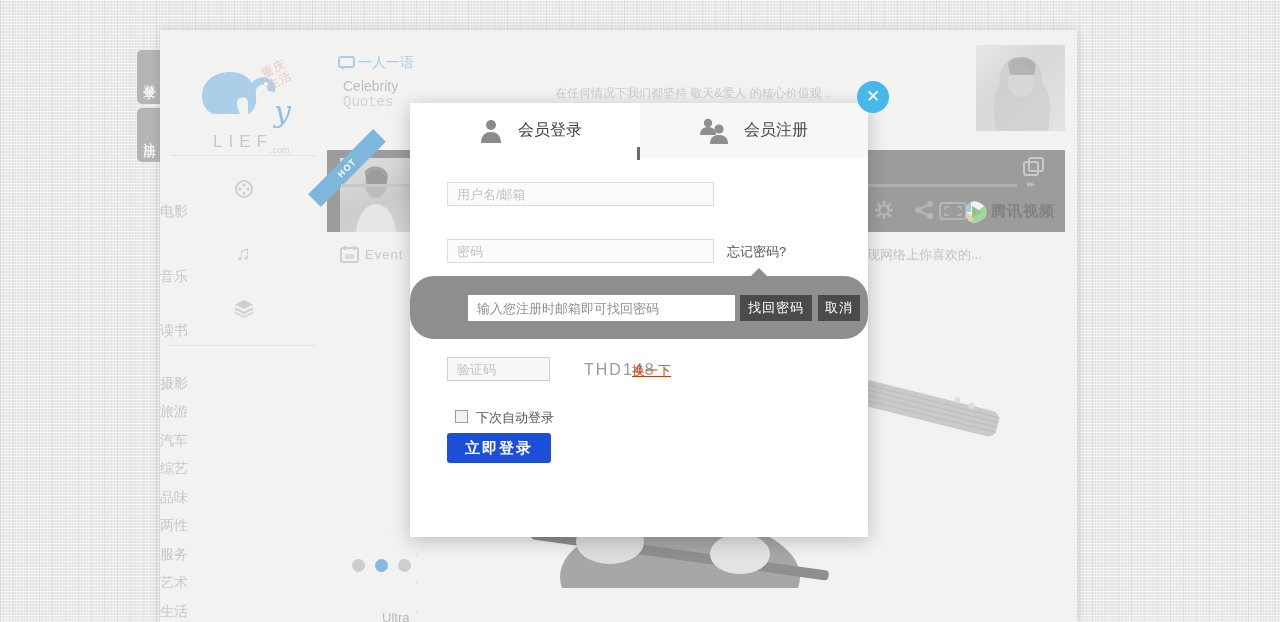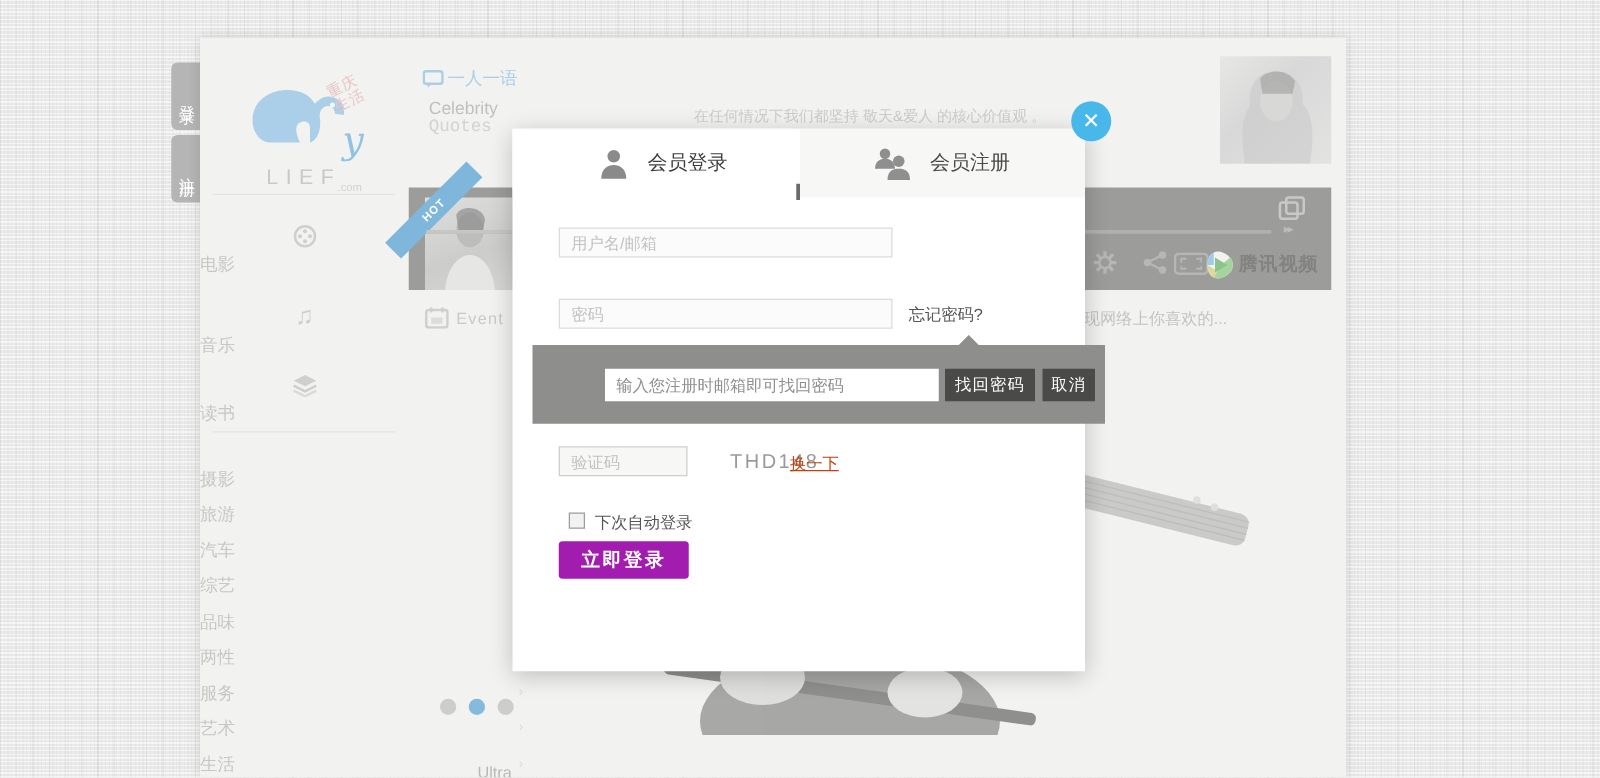--- a/index.html
+++ b/index.html
@@ -96,21 +96,21 @@
   .tab-tick { position:absolute; left:227px; top:44px; width:3px; height:13px; background:#6b6b6b; }
 
   .txt-input { position:absolute; left:37px; width:267px; height:24px;
                background:#fbfbfb; border:1px solid #dcdcdc; padding:0 9px;
                font-size:13px; color:#555; font-family:inherit; }
   .txt-input::placeholder { color:#c2c2c2; opacity:1; }
   .in-user { top:79px; }
   .in-pass { top:136px; }
   .forgot { position:absolute; left:317px; top:140px; color:#565656; font-size:13px; cursor:pointer; }
 
-  .recover { position:absolute; left:16px; top:173px; width:458px; height:63px; background:#8e8e8d; }
+  .recover { position:absolute; left:0; top:173px; width:458px; height:63px; background:#8e8e8d;border-radius:24px; }
   .recover .caret { position:absolute; left:341px; top:-8px; width:0; height:0;
                     border-left:8px solid transparent; border-right:8px solid transparent;
                     border-bottom:8px solid #8e8e8d; }
   .recover input { position:absolute; left:58px; top:19px; width:267px; height:26px;
                    border:none; background:#fff; padding:0 9px; font-size:13px; color:#555; font-family:inherit; }
   .recover input::placeholder { color:#8f8f8f; opacity:1; }
   .dark-btn { position:absolute; top:19px; height:26px; background:#4a4a49; color:#fff;
               border:none; font-size:13px; font-family:inherit; cursor:pointer; letter-spacing:1px; }
   .btn-recover { left:330px; width:72px;font-family:Liberation Serif, serif; }
   .btn-cancel { left:408px; width:42px; }
@@ -118,21 +118,21 @@
   .in-captcha { top:254px; width:103px; background:#f7f7f6; border-color:#cfcfcf; }
   .captcha-code { position:absolute; left:153px; top:258px; color:#9a9a9a; font-size:16px; letter-spacing:2px;margin-left:21px; }
   .captcha-refresh { position:absolute; left:222px; top:259px; color:#c2410c; font-size:13px;
                      text-decoration:underline; cursor:pointer; }
 
   .chk { position:absolute; left:45px; top:307px; width:13px; height:13px;
          border:1px solid #9e9e9e; background:#f2f2f2; cursor:pointer; }
   .chk-label { position:absolute; left:66px; top:306px; color:#555; font-size:13px; }
 
   .submit-btn { position:absolute; left:37px; top:330px; width:104px; height:30px;
-                background:#a21caf; border:none; border-radius:3px; color:#fff;
+                background:#1d4ed8; border:none; border-radius:3px; color:#fff;
                 font-size:15px; font-weight:bold; letter-spacing:2px; font-family:inherit; cursor:pointer; }
 
   .close-btn { position:absolute; left:857px; top:81px; width:32px; height:32px; border-radius:50%;
                background:#48b7e9; z-index:20; cursor:pointer; color:#fff; text-align:center;
                line-height:31px; font-size:17px; font-weight:bold; }
 </style>
 </head>
 <body>
 
 <div class="side-tab t1">登录</div>

